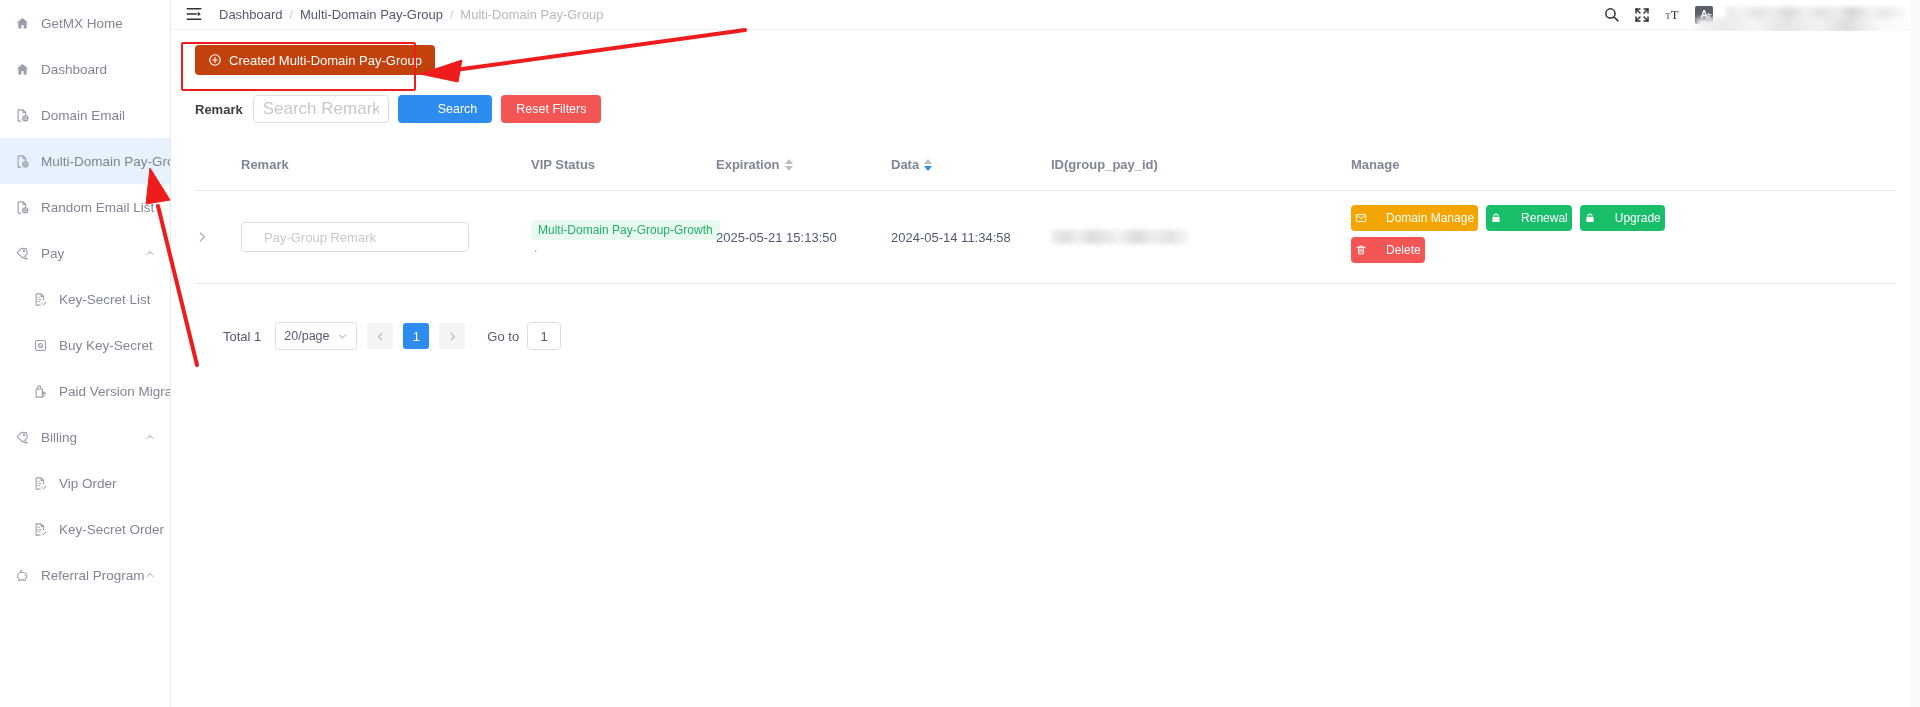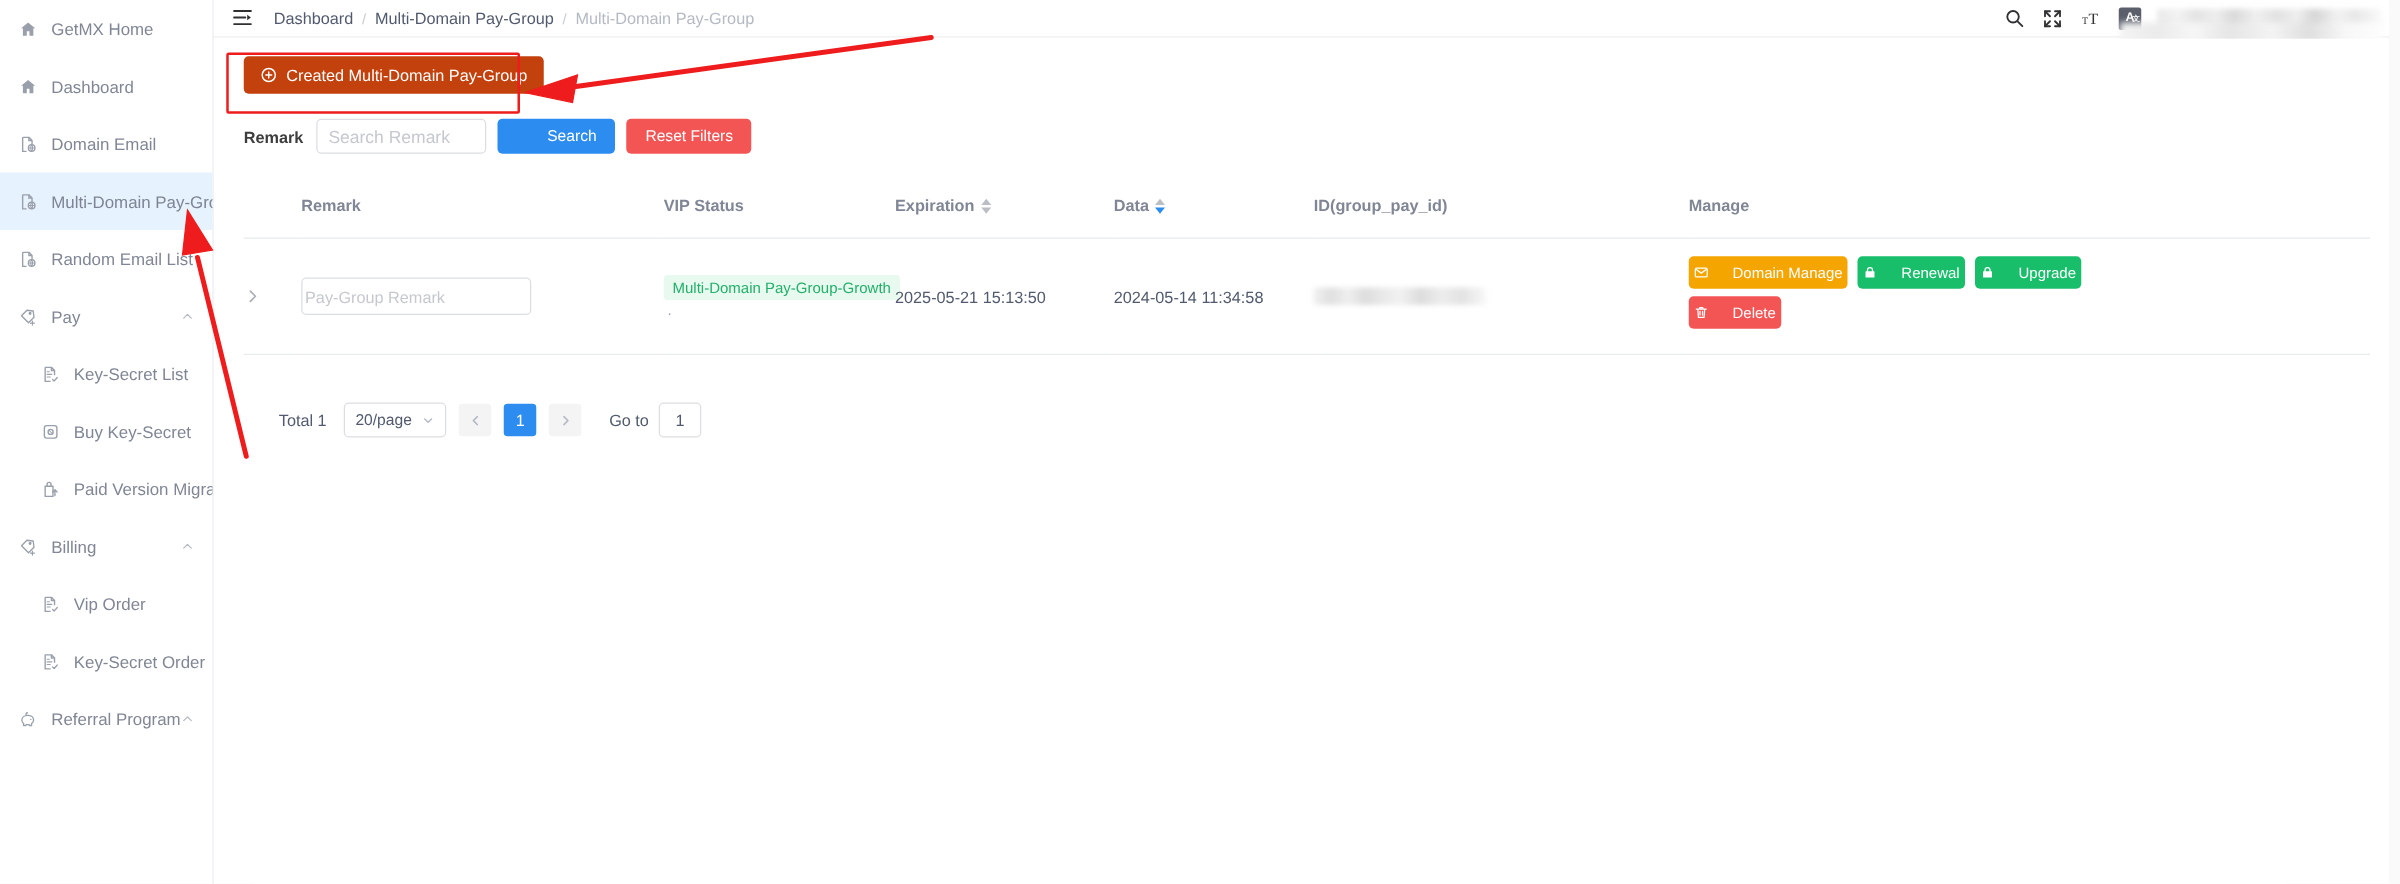--- a/index.html
+++ b/index.html
@@ -109,21 +109,21 @@
 
   
   #filter-row {
     display: flex; align-items: center; margin-top: 20px; gap: 0;
   }
   #remark-label {
     font-size: 13px; color: #3d3d3d; font-weight: bold; margin-right: 10px;
   }
   #remark-input {
     width: 136px; height: 28px; border: 1px solid #dcdee2; border-radius: 4px;
-    padding: 0 9px; font-size: 14px; color: #515a6e; outline: none;
+    padding: 0 9px; font-size: 17px; color: #515a6e; outline: none;
     font-family: inherit; background: #fff;
   }
   #remark-input::placeholder { color: #c5c8ce; }
   .pill-btn {
     height: 28px; padding: 0 15px; border: none; border-radius: 4px;
     color: #fff; font-size: 12.5px; cursor: pointer; font-family: inherit;
     margin-left: 9px;
   }
   .pill-btn.blue { background: #2d8cf0; padding-left: 40px; }
   .pill-btn.red  { background: #f35555; }
@@ -144,22 +144,22 @@
   .sorter.desc .dn { border-top-color: #2d8cf0; }
 
   #grid tbody td {
     padding: 14px 0; border-bottom: 1px solid #e8eaec;
     font-size: 13px; color: #515a6e; vertical-align: middle;
   }
   .expand-arrow {
     width: 14px; height: 14px; color: #a7acb5; cursor: pointer; display: block;
   }
   #row-remark-input {
-    width: 184px; height: 30px; border: 1px solid #dcdee2; border-radius: 4px;
-    padding: 0 2px; font-size: 13px; color: #515a6e; outline: none;
+    width: 228px; height: 30px; border: 1px solid #dcdee2; border-radius: 4px;
+    padding: 0 22px; font-size: 13px; color: #515a6e; outline: none;
     font-family: inherit; background: #fff;
   }
   #row-remark-input::placeholder { color: #c5c8ce; }
   .vip-tag {
     display: inline-block; background: #e8f9ef; color: #22b06a;
     font-size: 12px; padding: 3px 7px; border-radius: 3px; white-space: nowrap;
   }
   .vip-dot { color: #9aa0ab; margin-left: 3px; font-size: 12px; }
   .id-blur {
     width: 138px; height: 14px;

